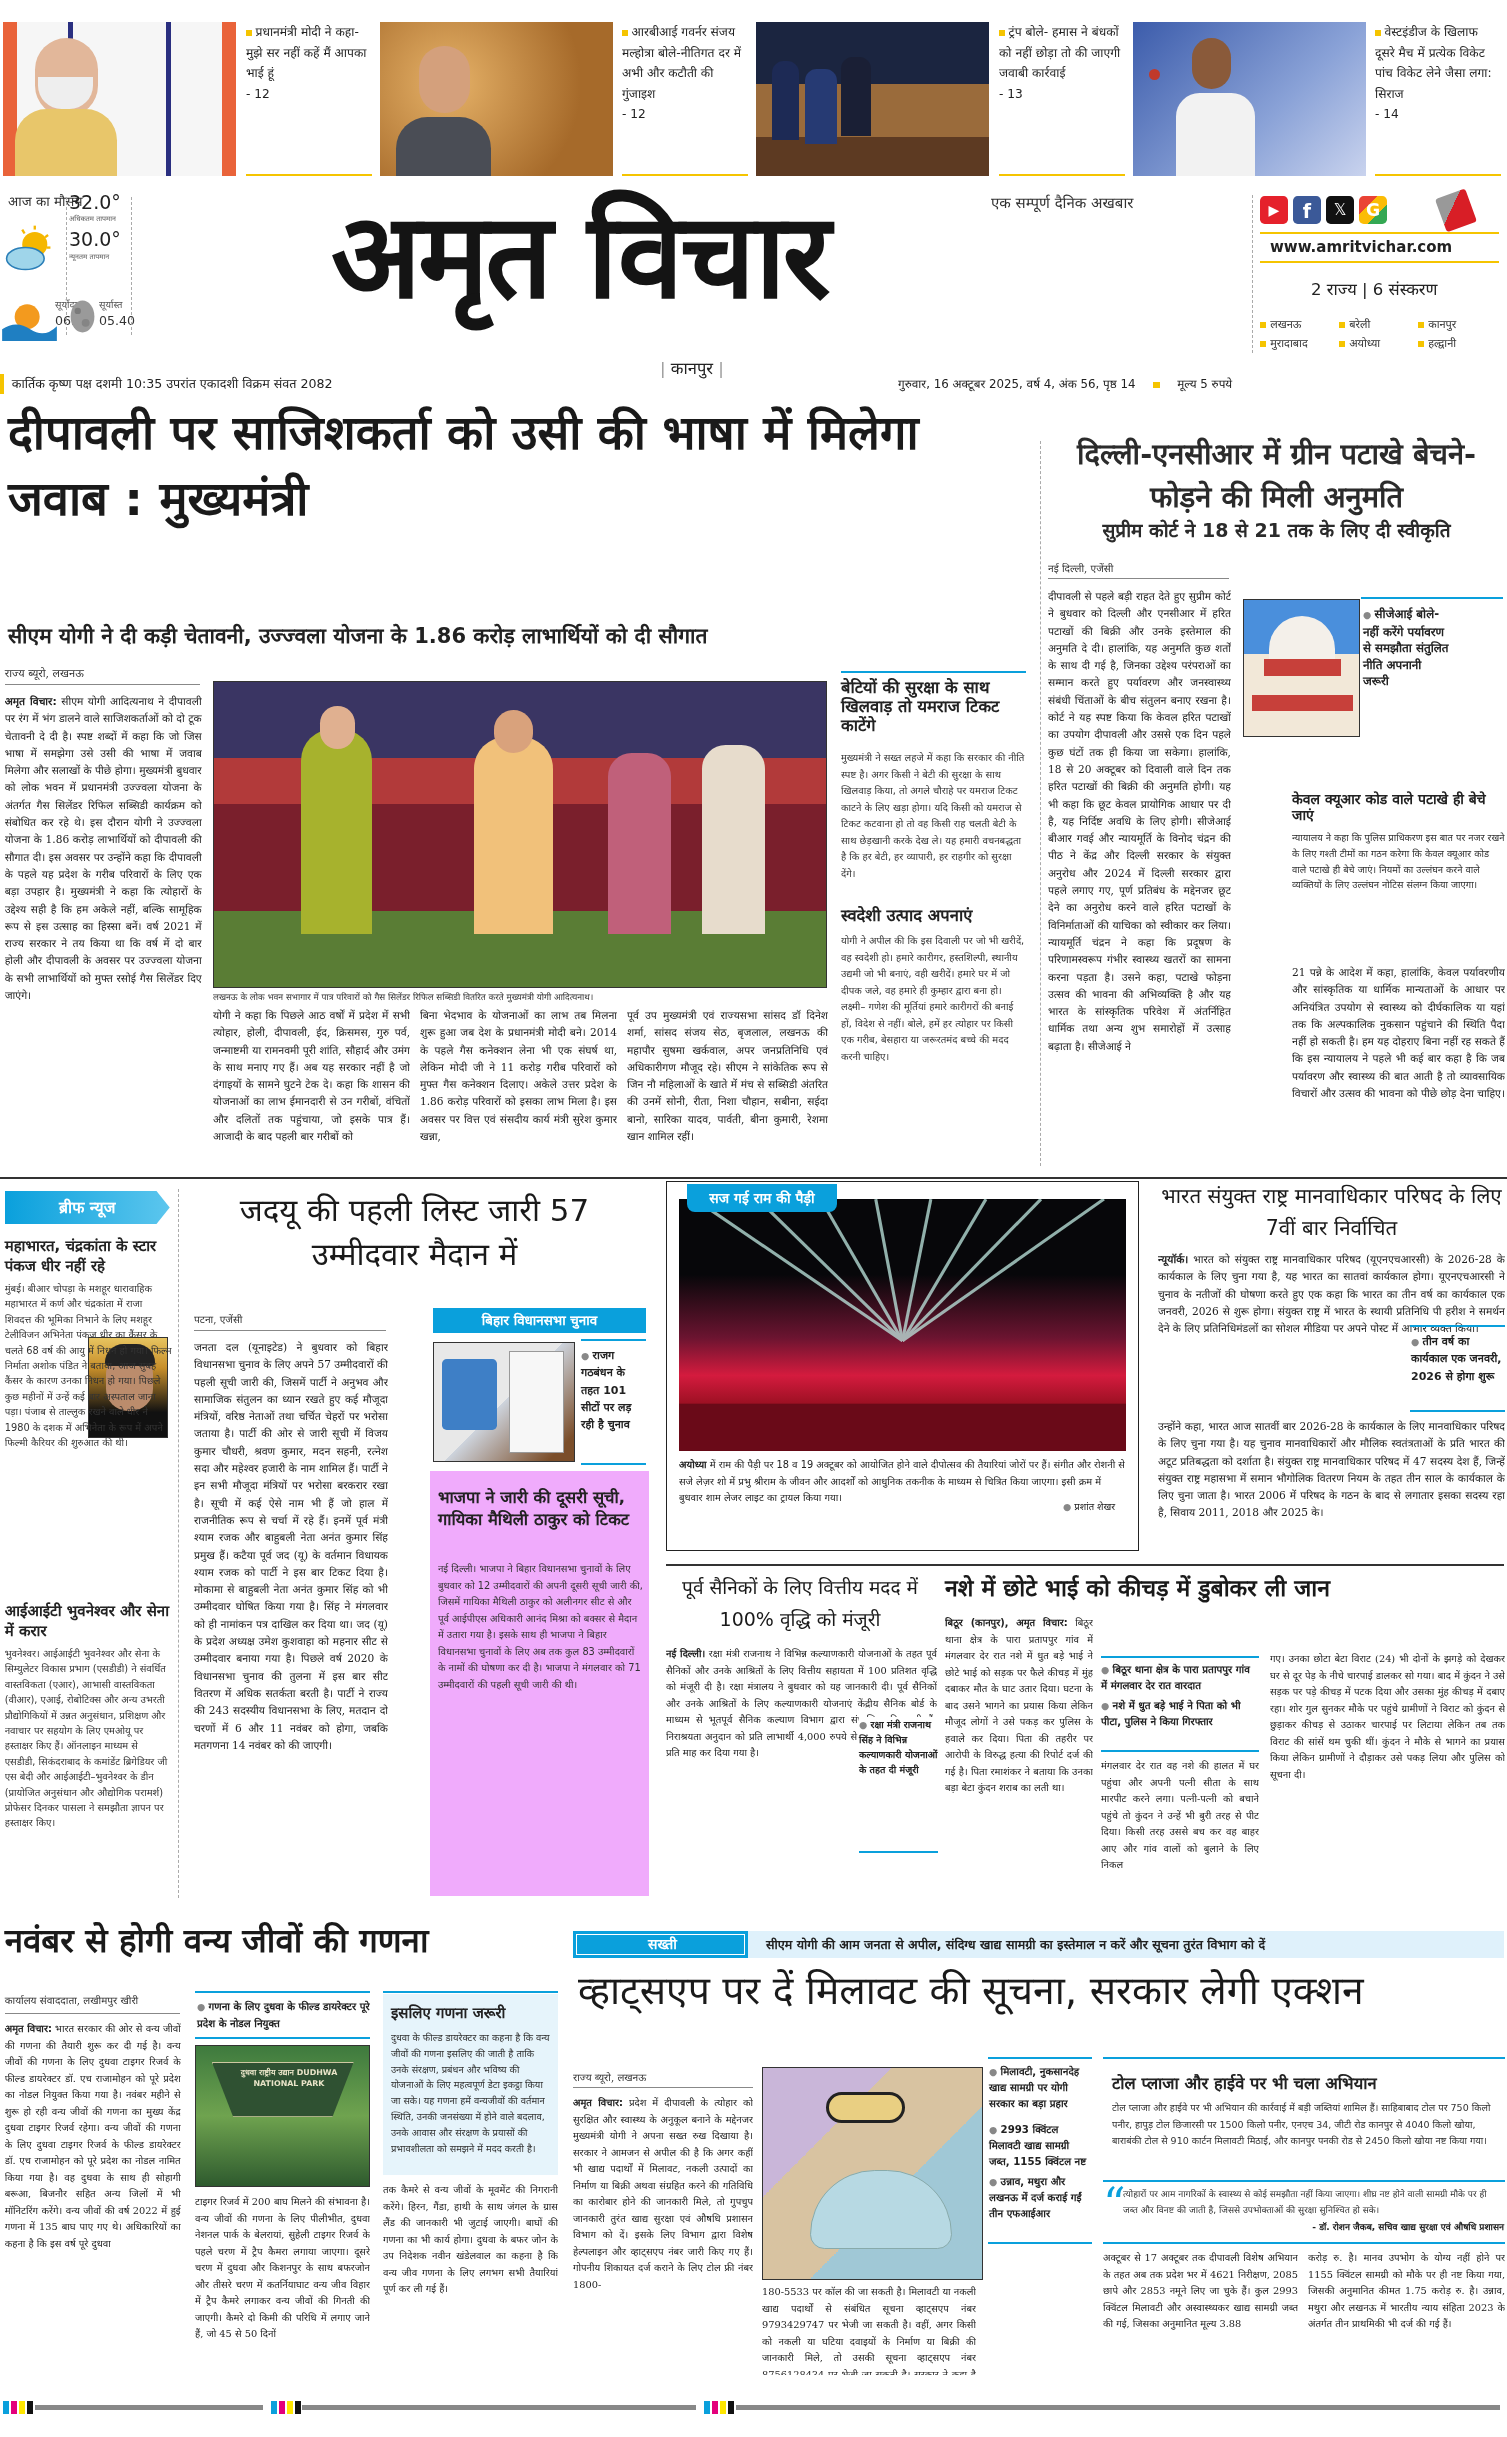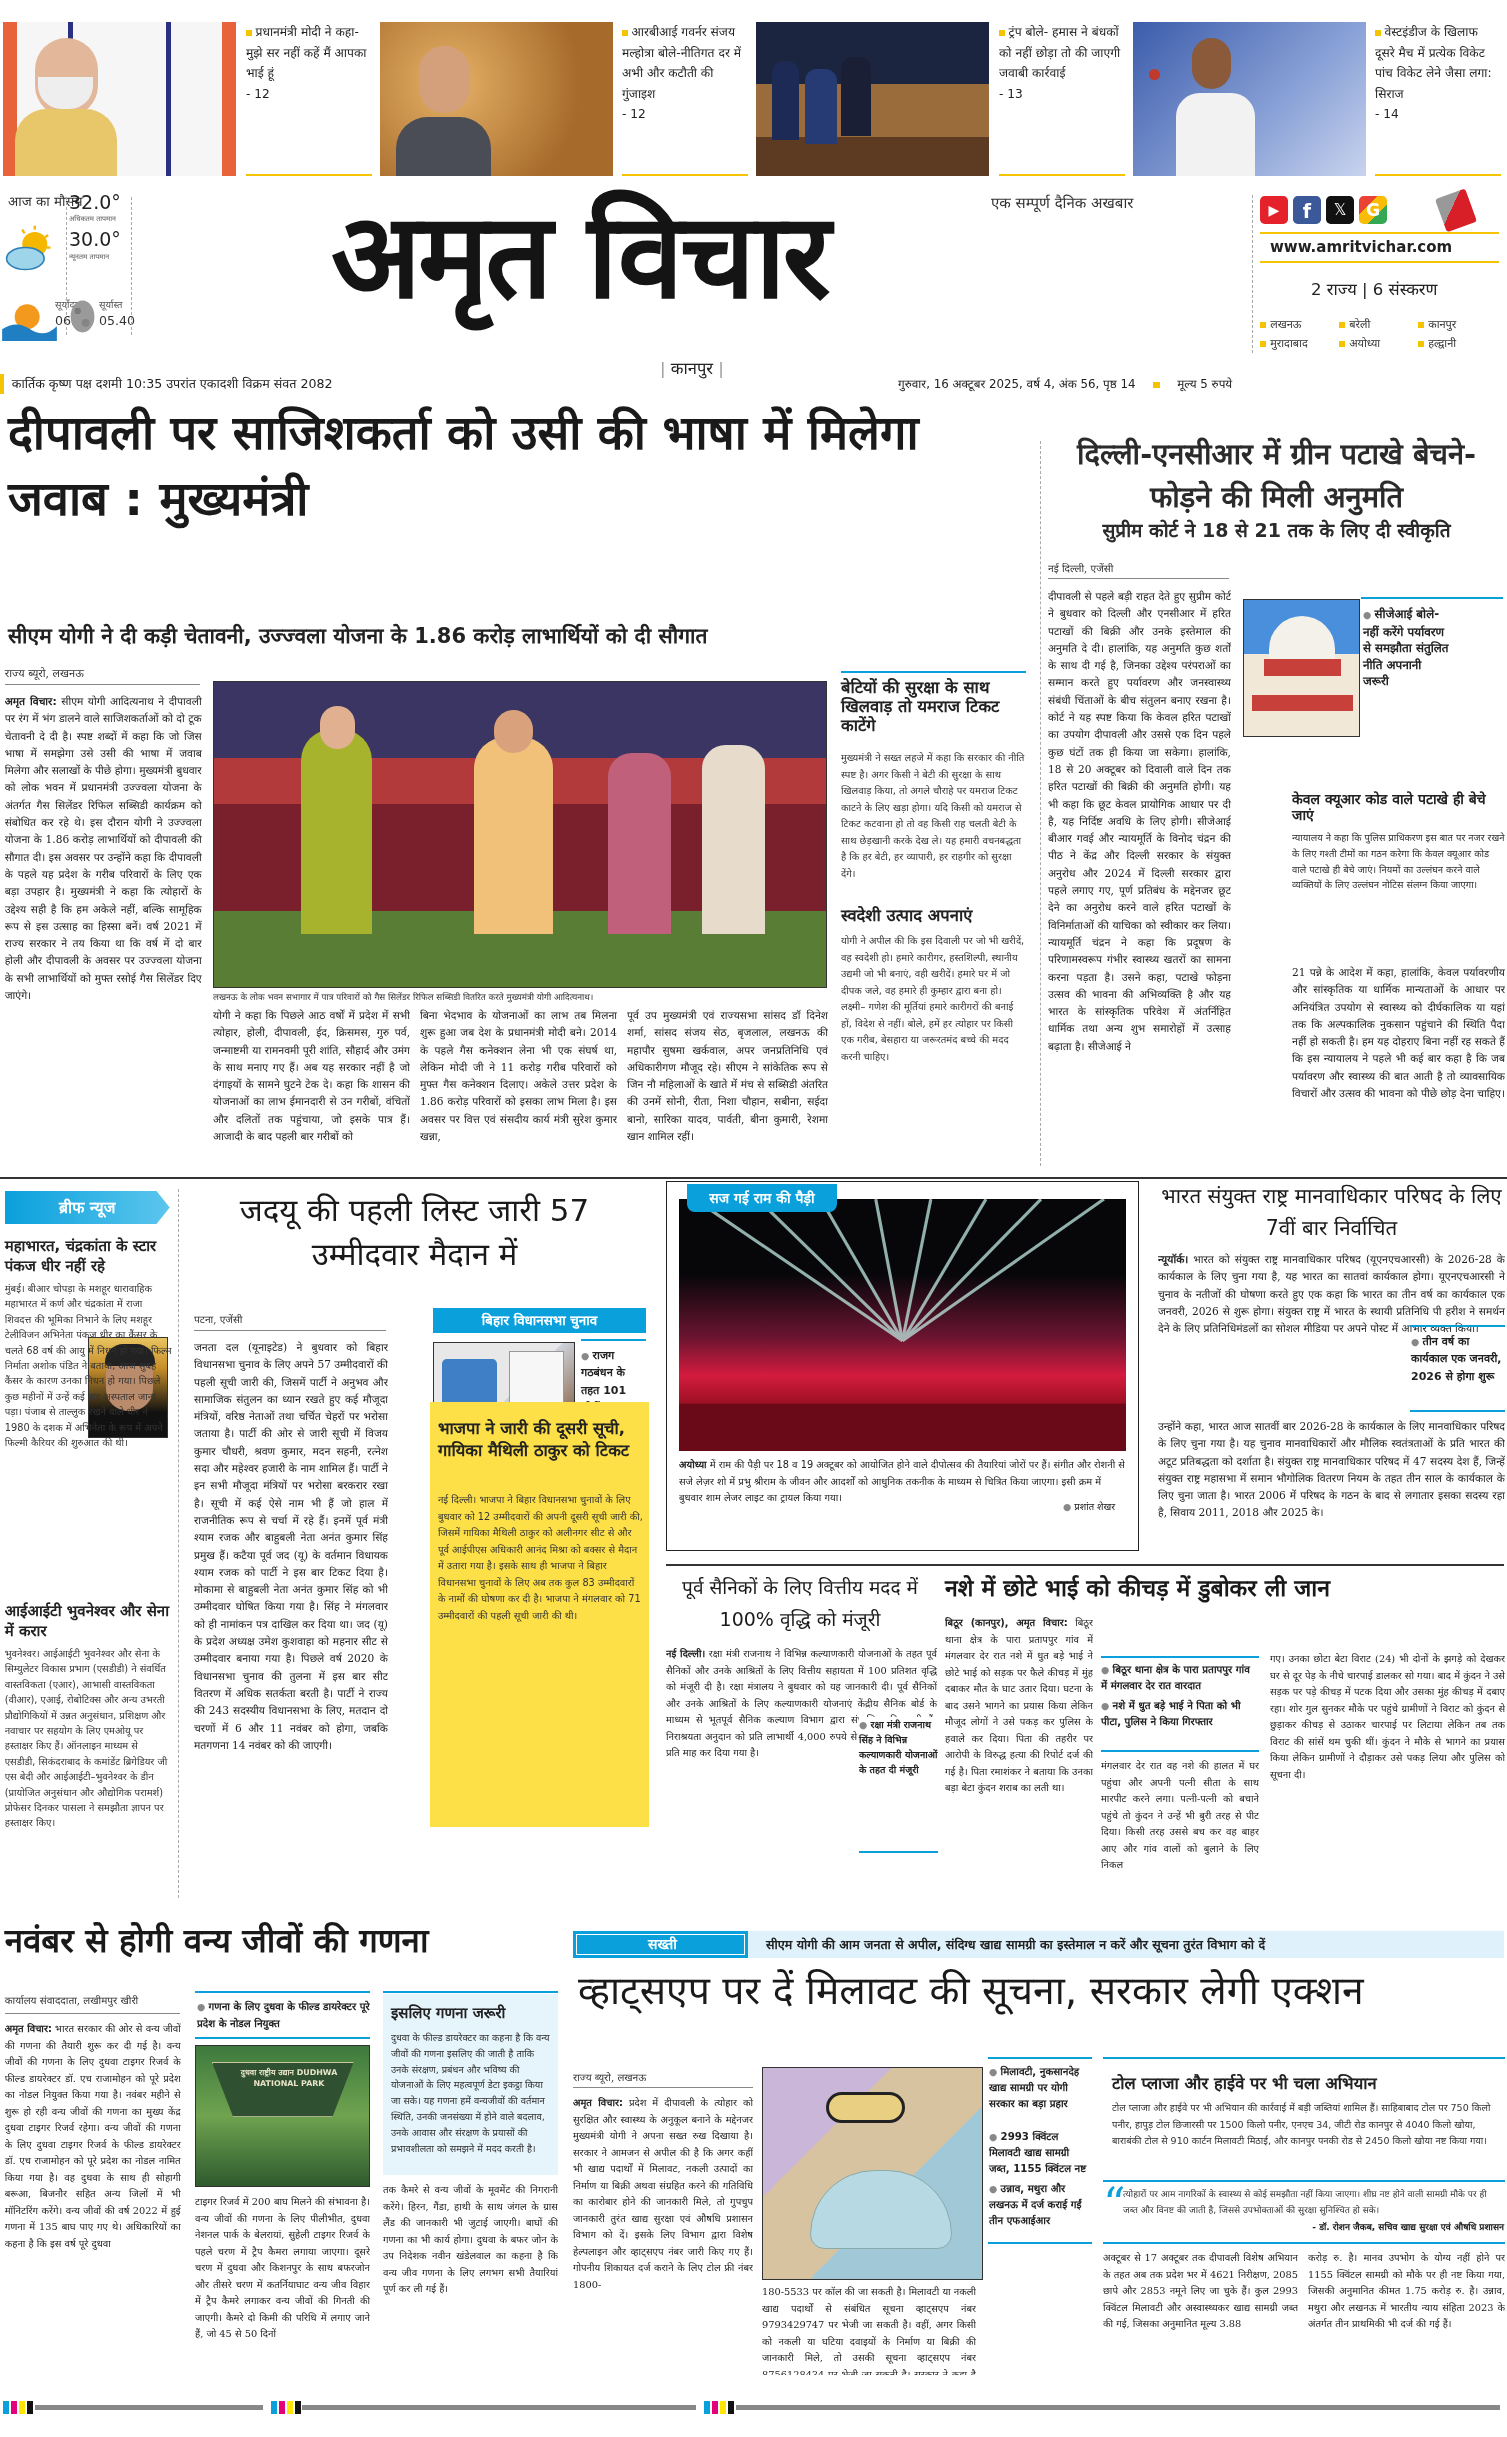--- a/index.html
+++ b/index.html
@@ -204,21 +204,21 @@
 <div class="abs bl" style="left:433px;top:1308px;width:213px;height:25px">
   <div style="color:#fff;font-weight:bold;font-size:13.4px;text-align:center;line-height:25px">बिहार विधानसभा चुनाव</div>
 </div>
 <div class="photo" style="left:433px;top:1342px;width:142px;height:120px;background:linear-gradient(135deg,#e8e8e8 0 50%,#cdd3dc 50%,#7b4e2a 90%)">
   <div style="position:absolute;left:7.9px;top:15.8px;width:55px;height:71px;background:#3e7fc6;border-radius:4.7px"></div>
   <div style="position:absolute;left:75px;top:7.9px;width:55px;height:102px;background:#f7f7f7;border:0.8px solid #999"></div>
 </div>
 <div class="rule" style="left:581px;top:1339px;width:65px"></div>
 <div class="abs bullet" style="left:581px;top:1347px;width:65px;font-size:11px;line-height:17.3px">राजग गठबंधन के तहत 101 सीटों पर लड़ रही है चुनाव</div>
 <div class="rule" style="left:581px;top:1463px;width:65px"></div>
-<div class="abs" style="left:430px;top:1402px;width:219px;height:425px;background:#fde047">
+<div class="abs" style="left:430px;top:1471px;width:219px;height:425px;background:#f0abfc">
   <div class="abs hd" style="left:7.9px;top:15.8px;width:205px;font-size:16.5px;line-height:22px">भाजपा ने जारी की दूसरी सूची, गायिका मैथिली ठाकुर को टिकट</div>
   <div class="abs" style="left:7.9px;top:90px;width:205px;height:331px;font-size:9.8px;line-height:16.5px;color:#333;overflow:hidden">नई दिल्ली। भाजपा ने बिहार विधानसभा चुनावों के लिए बुधवार को 12 उम्मीदवारों की अपनी दूसरी सूची जारी की, जिसमें गायिका मैथिली ठाकुर को अलीनगर सीट से और पूर्व आईपीएस अधिकारी आनंद मिश्रा को बक्सर से मैदान में उतारा गया है। इसके साथ ही भाजपा ने बिहार विधानसभा चुनावों के लिए अब तक कुल 83 उम्मीदवारों के नामों की घोषणा कर दी है। भाजपा ने मंगलवार को 71 उम्मीदवारों की पहली सूची जारी की थी।</div>
 </div>
 
 <div class="abs" style="left:666px;top:1181px;width:473px;height:370px;border:1.6px solid #222"></div>
 <div class="photo" style="left:679px;top:1199px;width:447px;height:252px;border:none;background:linear-gradient(180deg,#07070a 0 30%,#6b1430 55%,#d41b3e 70%,#8a0d1a 85%,#390308)">
   <svg width="447" height="252" viewBox="0 0 568 320" style="position:absolute;left:0;top:0">
     <g stroke="#bfe9e1" stroke-width="4" opacity="0.75">
       <line x1="284" y1="180" x2="20" y2="0"></line>
         <line x1="284" y1="180" x2="100" y2="0"></line>
@@ -294,21 +294,21 @@
 <div class="abs serif" style="left:573px;top:2070px;font-size:10.2px;color:#333">राज्य ब्यूरो, लखनऊ</div>
 <div class="abs" style="left:573px;top:2087px;width:180px;height:0.8px;background:#888"></div>
 <div class="abs body" style="left:573px;top:2095px;width:180px;height:280px;font-size:9.8px;line-height:16.5px"><b>अमृत विचार:</b> <span>प्रदेश में दीपावली के त्योहार को सुरक्षित और स्वास्थ्य के अनुकूल बनाने के मद्देनजर मुख्यमंत्री योगी ने अपना सख्त रुख दिखाया है। सरकार ने आमजन से अपील की है कि अगर कहीं भी खाद्य पदार्थों में मिलावट, नकली उत्पादों का निर्माण या बिक्री अथवा संग्रहित करने की गतिविधि का कारोबार होने की जानकारी मिले, तो गुपचुप जानकारी तुरंत खाद्य सुरक्षा एवं औषधि प्रशासन विभाग को दें। इसके लिए विभाग द्वारा विशेष हेल्पलाइन और व्हाट्सएप नंबर जारी किए गए हैं। गोपनीय शिकायत दर्ज कराने के लिए टोल फ्री नंबर 1800-</span></div>
 <div class="photo" style="left:762px;top:2067px;width:221px;height:213px;background:linear-gradient(135deg,#c9b6d9 0 30%,#d8c3a1 30% 60%,#a0c8d6 60%)">
   <div style="position:absolute;left:63px;top:23.6px;width:79px;height:31.5px;border-radius:39px;background:#e9cf82;border:3.2px solid #222"></div>
   <div style="position:absolute;left:47px;top:102px;width:142px;height:79px;border-radius:71px 71px 15.8px 15.8px;background:#b7d9e3;border:1.6px solid #8aa"></div>
 </div>
 <div class="abs body" style="left:762px;top:2284px;width:214px;height:91px;font-size:9.8px;line-height:16.5px">180-5533 पर कॉल की जा सकती है। मिलावटी या नकली खाद्य पदार्थों से संबंधित सूचना व्हाट्सएप नंबर 9793429747 पर भेजी जा सकती है। वहीं, अगर किसी को नकली या घटिया दवाइयों के निर्माण या बिक्री की जानकारी मिले, तो उसकी सूचना व्हाट्सएप नंबर 8756128434 पर भेजी जा सकती है। सरकार ने कहा है कि ऐसी शिकायतों की पहचान गोपनीय रखी जाएगी और दोषियों के खिलाफ कठोर कार्रवाई की जाएगी। वहीं, मुख्यमंत्री के निर्देश पर खाद्य सुरक्षा एवं औषधि प्रशासन विभाग ने 08</div>
 <div class="rule" style="left:988px;top:2057px;width:104px"></div>
 <div class="abs" style="left:989px;top:2064px;width:104px">
-  <div class="bullet" style="font-size:10.2px;line-height:15.8px;margin-bottom:18px">मिलावटी, नुकसानदेह खाद्य सामग्री पर योगी सरकार का बड़ा प्रहार</div>
+  <div class="bullet" style="font-size:10.2px;line-height:15.8px;margin-bottom:11px">मिलावटी, नुकसानदेह खाद्य सामग्री पर योगी सरकार का बड़ा प्रहार</div>
   <div class="bullet" style="font-size:10.2px;line-height:15.8px;margin-bottom:4.7px">2993 क्विंटल मिलावटी खाद्य सामग्री जब्त, 1155 क्विंटल नष्ट</div>
   <div class="bullet" style="font-size:10.2px;line-height:15.8px">उन्नाव, मथुरा और लखनऊ में दर्ज कराई गईं तीन एफआईआर</div>
 </div>
 <div class="rule" style="left:988px;top:2242px;width:104px"></div>
 <div class="rule" style="left:1103px;top:2057px;width:402px"></div>
 <div class="abs hd" style="left:1112px;top:2075px;font-size:16.5px;white-space:nowrap">टोल प्लाजा और हाईवे पर भी चला अभियान</div>
 <div class="abs" style="left:1112px;top:2100px;width:386px;height:68px;font-size:9.5px;line-height:16.5px;color:#333;overflow:hidden">टोल प्लाजा और हाईवे पर भी अभियान की कार्रवाई में बड़ी जब्तियां शामिल हैं। साहिबाबाद टोल पर 750 किलो पनीर, हापुड़ टोल छिजारसी पर 1500 किलो पनीर, एनएच 34, जीटी रोड कानपुर से 4040 किलो खोया, बाराबंकी टोल से 910 कार्टन मिलावटी मिठाई, और कानपुर पनकी रोड से 2450 किलो खोया नष्ट किया गया।</div>
 <div class="rule" style="left:1103px;top:2180px;width:402px"></div>
 <div class="abs" style="left:1103px;top:2182px;font-size:44px;line-height:44px;color:#0aa0dc;font-family:'DejaVu Serif',serif">“</div>
 <div class="abs" style="left:1123px;top:2187px;width:378px;height:47px;font-size:9px;line-height:15.8px;color:#333;overflow:hidden">त्योहारों पर आम नागरिकों के स्वास्थ्य से कोई समझौता नहीं किया जाएगा। शीघ्र नष्ट होने वाली सामग्री मौके पर ही जब्त और विनष्ट की जाती है, जिससे उपभोक्ताओं की सुरक्षा सुनिश्चित हो सके।</div>

